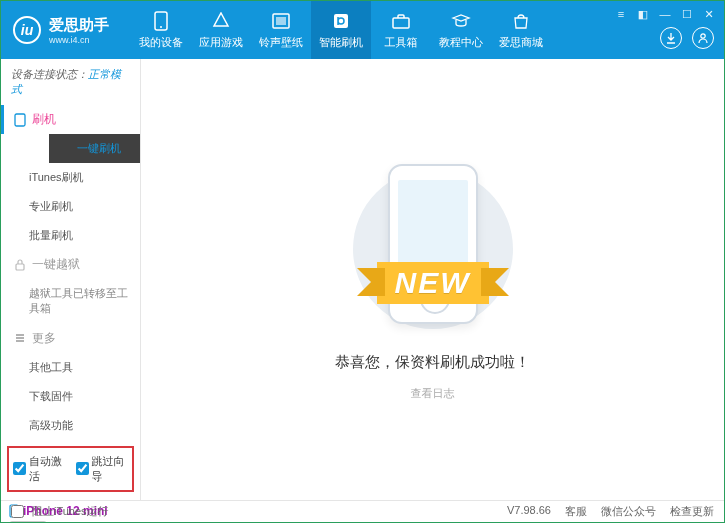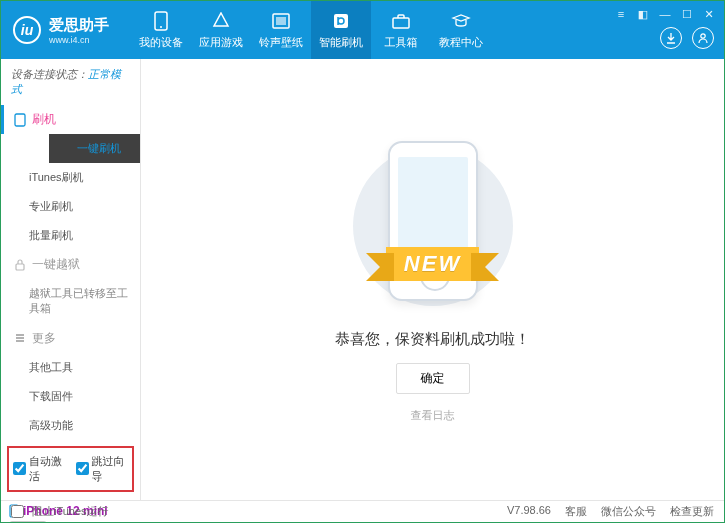--- a/index.html
+++ b/index.html
@@ -33,21 +33,21 @@
 .device-box { padding: 6px 8px; }
 .device-name { color: #a21caf; font-size: 12px; font-weight: bold; display: flex; align-items: center; gap: 4px; }
 .device-badge { display: inline-block; border: 1px solid #ccc; border-radius: 3px; padding: 1px 5px; font-size: 10px; color: #777; margin-top: 3px; }
 .main { flex: 1; display: flex; flex-direction: column; align-items: center; justify-content: center; gap: 14px; }
 .phone-illus { width: 180px; height: 180px; position: relative; }
 .phone-bg { width: 160px; height: 160px; background: #e9eef3; border-radius: 50%; position: absolute; top: 10px; left: 10px; }
 .phone { position: absolute; width: 90px; height: 160px; background: #fff; border: 2px solid #d3dbe4; border-radius: 14px; left: 45px; top: 5px; box-shadow: 0 4px 10px rgba(0,0,0,0.08); }
 .phone::after { content: ""; position: absolute; width: 26px; height: 26px; border: 2px solid #d3dbe4; border-radius: 50%; bottom: 8px; left: 30px; }
 .phone::before { content: ""; position: absolute; width: 70px; height: 105px; background: #e8f4fb; top: 14px; left: 8px; border-radius: 2px; }
 .new-ribbon { position: absolute; bottom: 35px; left: 0; right: 0; display: flex; justify-content: center; }
-.ribbon-body { background: #ffc233; color: #fff; font-weight: bold; font-size: 22px; letter-spacing: 2px; padding: 4px 18px; position: relative; font-style: italic; text-shadow: 0 1px 0 rgba(0,0,0,0.15); }
+.ribbon-body { background: #ffc233; color: #fff; font-weight: bold; font-size: 30px; letter-spacing: 2px; padding: 4px 18px; position: relative; font-style: italic; text-shadow: 0 1px 0 rgba(0,0,0,0.15); }
 .ribbon-body::before, .ribbon-body::after { content: ""; position: absolute; top: 6px; width: 0; height: 0; border: 14px solid #e8a817; }
 .ribbon-body::before { left: -20px; border-left-color: transparent; }
 .ribbon-body::after { right: -20px; border-right-color: transparent; }
 .success-text { font-size: 15px; color: #333; }
 .ok-btn { border: 1px solid #ddd; background: #fff; padding: 6px 24px; font-size: 12px; cursor: pointer; border-radius: 2px; }
 .log-link { font-size: 11px; color: #aaa; cursor: pointer; }
 .footer { height: 22px; border-top: 1px solid #e5e5e5; display: flex; align-items: center; padding: 0 10px; font-size: 11px; color: #666; justify-content: space-between; }
 .footer-left { display: flex; align-items: center; gap: 8px; }
 .footer-right { display: flex; gap: 14px; }
 .footer-right span { cursor: pointer; }
@@ -111,20 +111,28 @@
     </div>
     <div class="nav-tab">
       <span class="nav-tab-icon">
           <svg width="20" height="16" viewBox="0 0 20 16">
             <path d="M2 5 L10 2 L18 5 L10 8 Z" fill="none" stroke="#fff" stroke-width="1.3"></path>
             <path d="M5 7 v4 c0 1 2 2 5 2 s5 -1 5 -2 v-4" fill="none" stroke="#fff" stroke-width="1.3"></path>
           </svg>
         </span>
       <span>教程中心</span>
     </div>
+    <div class="nav-tab">
+      <span class="nav-tab-icon">
+          <svg width="18" height="18" viewBox="0 0 18 18">
+            <path d="M3 6 h12 l-1 10 H4 Z M6 6 a3 3 0 0 1 6 0" fill="none" stroke="#fff" stroke-width="1.3"></path>
+          </svg>
+        </span>
+      <span>爱思商城</span>
+    </div>
   </div>
   <div class="header-right">
     <span class="win-btn">≡</span>
     <span class="win-btn">◧</span>
     <span class="win-btn">—</span>
     <span class="win-btn">☐</span>
     <span class="win-btn">✕</span>
   </div>
   <div class="header-right-bottom">
     <span class="circle-btn">
@@ -198,21 +206,20 @@
 
   <div class="main">
     <div class="phone-illus">
       <div class="phone-bg"></div>
       <div class="phone"></div>
       <div class="new-ribbon">
           <div class="ribbon-body">NEW</div>
         </div>
     </div>
     <div class="success-text">恭喜您，保资料刷机成功啦！</div>
-    <button class="ok-btn">确定</button>
     <span class="log-link">查看日志</span>
   </div>
 </div>
 
 <div class="footer">
   <label class="footer-left">
     <input type="checkbox" style="">
       <span>阻止iTunes运行</span>
   </label>
   <div class="footer-right">

